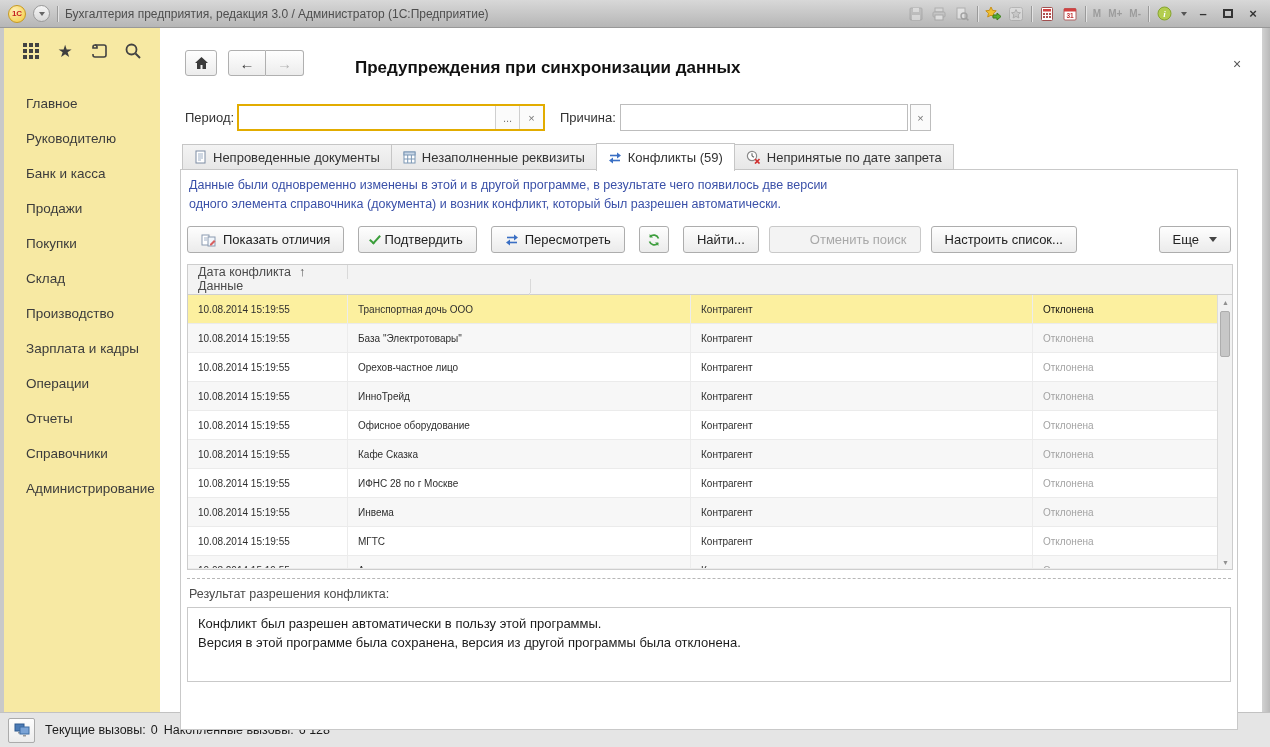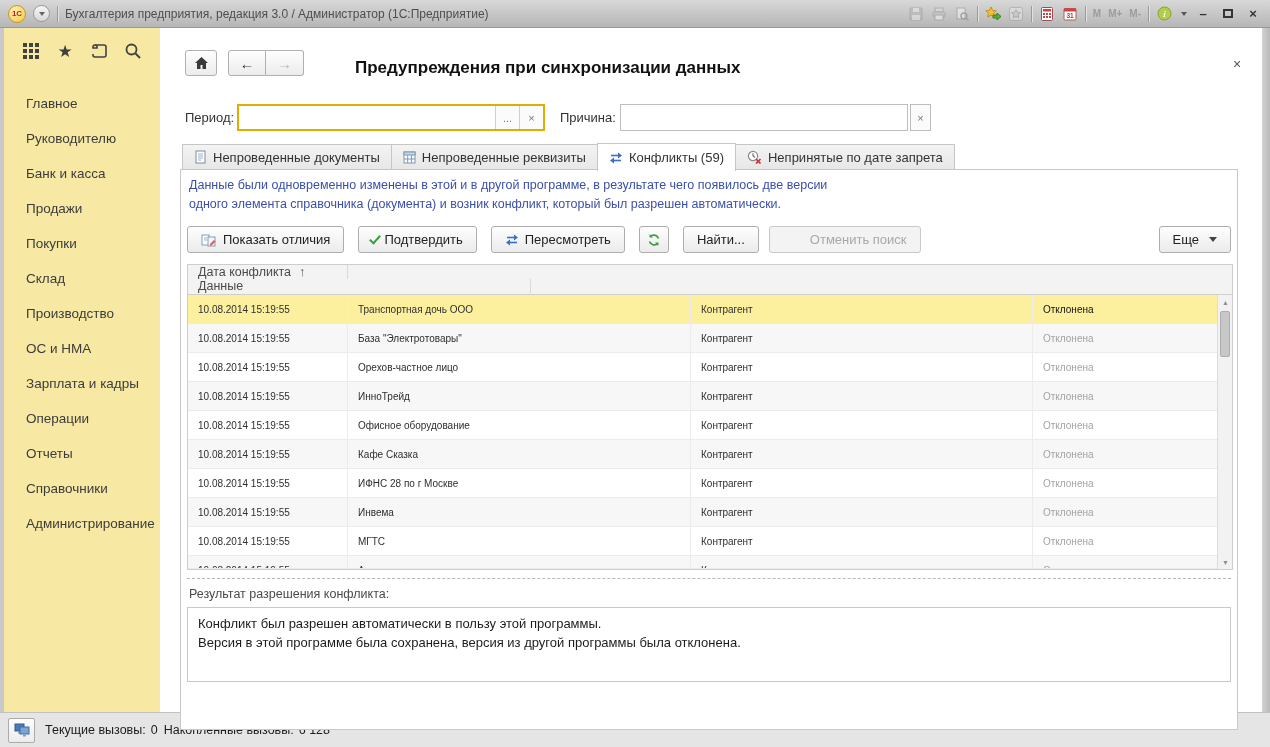--- a/index.html
+++ b/index.html
@@ -241,21 +241,20 @@
       </span>
     </div>
     <div class="side-menu">
         <div class="side-item">Главное</div>
         <div class="side-item">Руководителю</div>
         <div class="side-item">Банк и касса</div>
         <div class="side-item">Продажи</div>
         <div class="side-item">Покупки</div>
         <div class="side-item">Склад</div>
         <div class="side-item">Производство</div>
-        <div class="side-item">ОС и НМА</div>
         <div class="side-item">Зарплата и кадры</div>
         <div class="side-item">Операции</div>
         <div class="side-item">Отчеты</div>
         <div class="side-item">Справочники</div>
         <div class="side-item">Администрирование</div>
       </div>
   </div>
 
   <div class="main">
 
@@ -295,21 +294,21 @@
         <span>Непроведенные документы</span>
       </div>
       <div class="tab">
         <svg width="13" height="13" viewBox="0 0 13 13">
             <rect x="1" y="1" width="11" height="11" fill="#fff" stroke="#7d98b5"></rect>
             <rect x="1" y="1" width="11" height="3" fill="#c8d6e6" stroke="#7d98b5"></rect>
             <line x1="4.7" y1="4" x2="4.7" y2="12" stroke="#7d98b5"></line>
             <line x1="8.4" y1="4" x2="8.4" y2="12" stroke="#7d98b5"></line>
             <line x1="1" y1="8" x2="12" y2="8" stroke="#7d98b5"></line>
           </svg>
-        <span>Непроведенные реквизиты</span>
+        <span>Незаполненные реквизиты</span>
       </div>
       <div class="tab active">
         <svg width="14" height="14" viewBox="0 0 14 14">
             <path d="M2 4.5h7" stroke="#3a6fc4" stroke-width="1.6" fill="none"></path>
             <path d="M9 1.5l4 3-4 3z" fill="#3a6fc4"></path>
             <path d="M12 9.5H5" stroke="#3a6fc4" stroke-width="1.6" fill="none"></path>
             <path d="M5 6.5l-4 3 4 3z" fill="#3a6fc4"></path>
           </svg>
         <span>Конфликты (59)</span>
       </div>
@@ -363,20 +362,23 @@
               <path d="M11.4 13V9.5H8z" fill="#3e9e3e"></path>
             </svg>
         </div>
         <div class="grp">
           <div class="tbtn">
               <span>Найти...</span>
             </div>
           <div class="tbtn dis">
               <span>Отменить поиск</span>
             </div>
+          <div class="tbtn">
+              <span>Настроить список...</span>
+            </div>
         </div>
         <div class="tbtn more">
           <span>Еще</span>
           <span class="caret"></span>
         </div>
       </div>
 
       <div class="tbl">
         <div class="thead">
           <div class="th c-date">

